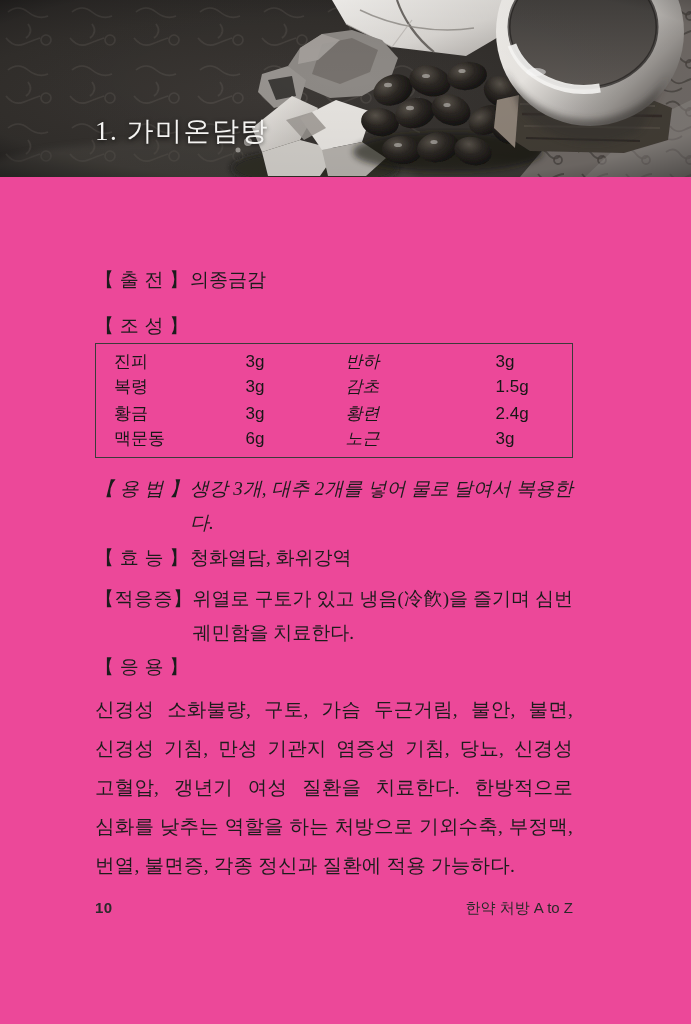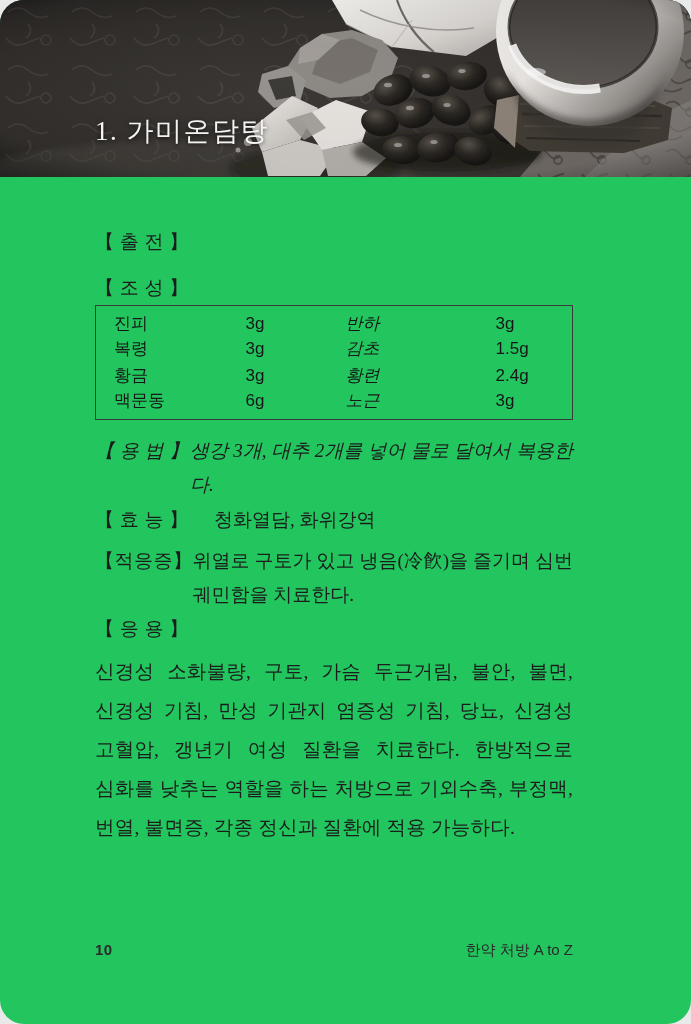--- a/index.html
+++ b/index.html
@@ -1,44 +1,43 @@
 <!DOCTYPE html>
 <html lang="ko"><head>
 <meta charset="utf-8">
 <style>
   * { box-sizing: border-box; margin: 0; padding: 0; }
   html, body { background: #e9e9e9; }
   .page {
     position: relative;
     width: 691px; height: 1024px;
     margin: 0 auto;
-    background: #22c55e;
+    background: #ec4899;
     font-family: "Liberation Serif", "DejaVu Serif", serif;
     color: #1c1c1c;
     overflow: hidden;
-    border-radius: 24px;
   }
   
   .photo-header { position: relative; width: 691px; height: 177px; background:#302d2a; }
   .photo-header svg { display: block; width: 691px; height: 177px; }
   .chapter-title {
     position: absolute; left: 95px; bottom: 28px;
     font-size: 27px; font-weight: 500; letter-spacing: 1.5px;
     color: #f4f3f1; text-shadow: 0 1px 4px rgba(0,0,0,.65);
     white-space: nowrap;
   }
   
   .content { margin: 0 118px 0 95px; }
   .sec { display: flex; line-height: 34px; font-size: 19px; }
   .sec .label { flex: 0 0 95px; white-space: pre; letter-spacing: .5px; }
   .sec .text  { flex: 1; text-align: justify; }
-  #row-source       { margin-top: 48px; }
+  #row-source       { margin-top: 86px; }
   #row-composition  { margin-top: 12px; }
   #row-usage        { margin-top: 14px; font-style: italic; }
-  #row-efficacy     { margin-top: 1px; gap: 24px; }
+  #row-efficacy     { margin-top: 1px; }
   #row-indications  { margin-top: 7px; }
   #row-application  { margin-top: 0; }
   .composition-table {
     width: 100%;
     border-collapse: collapse;
     border: 1.5px solid #3b3b3b;
     font-family: "Liberation Sans", "DejaVu Sans", sans-serif;
     font-size: 17px;
     color: #171717;
   }
@@ -52,21 +51,21 @@
   .application-paragraph {
     margin-top: 6px;
     font-size: 19.5px;
     line-height: 39px;
     text-align: justify;
     word-break: keep-all;
     letter-spacing: .2px;
   }
   
   .page-footer {
-    position: absolute; left: 95px; right: 118px; top: 941px;
+    position: absolute; left: 95px; right: 118px; top: 899px;
     display: flex; justify-content: space-between; align-items: baseline;
     font-family: "Liberation Sans", "DejaVu Sans", sans-serif;
     font-size: 15px; color: #2a2a2a;
   }
   .page-footer .pnum { font-weight: bold; letter-spacing: .5px; }
 </style>
 </head>
 <body>
 
 <div class="page">
@@ -217,20 +216,21 @@
       <rect x="0" y="0" width="691" height="177" fill="url(#vign)"></rect>
     </svg>
 
     <div class="chapter-title">1. 가미온담탕</div>
   </header>
 
   <main class="content">
 
     <div class="sec" id="row-source">
       <span class="label">【 출 전 】</span>
+      <span class="text">의종금감</span>
     </div>
 
     <div class="sec" id="row-composition">
       <span class="label">【 조 성 】</span>
     </div>
 
     <table class="composition-table">
       <tbody>
         <tr>
           <td class="c-name1">진피</td>

